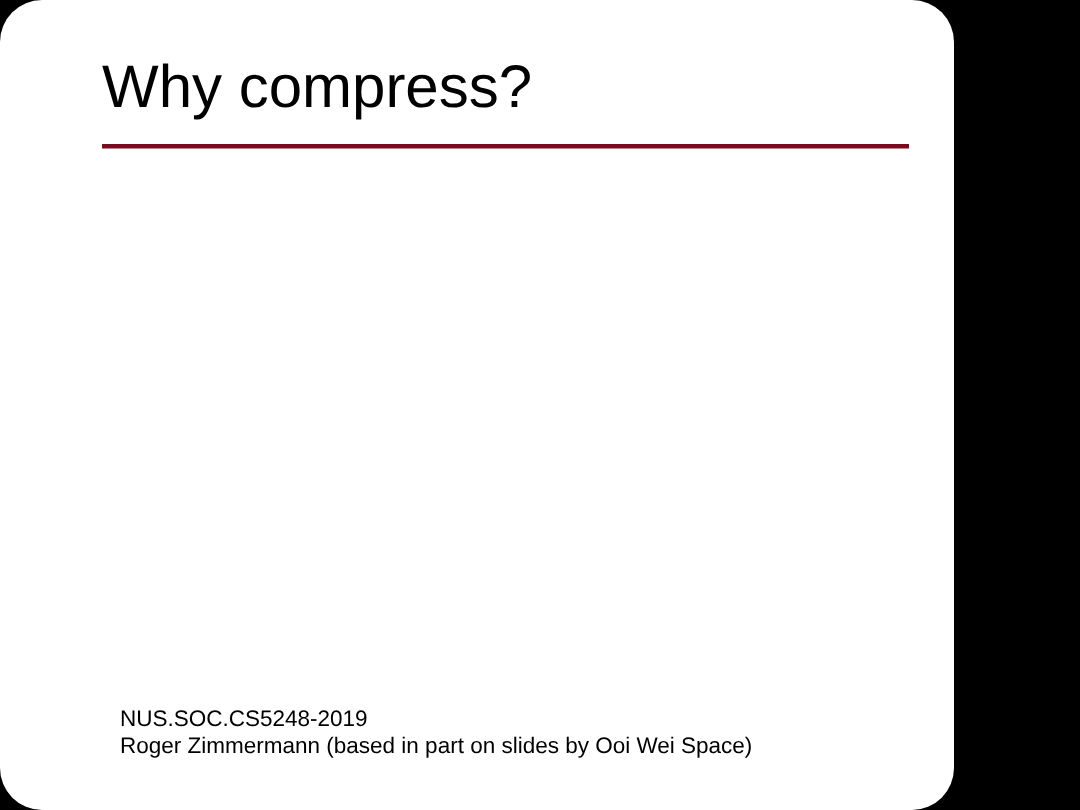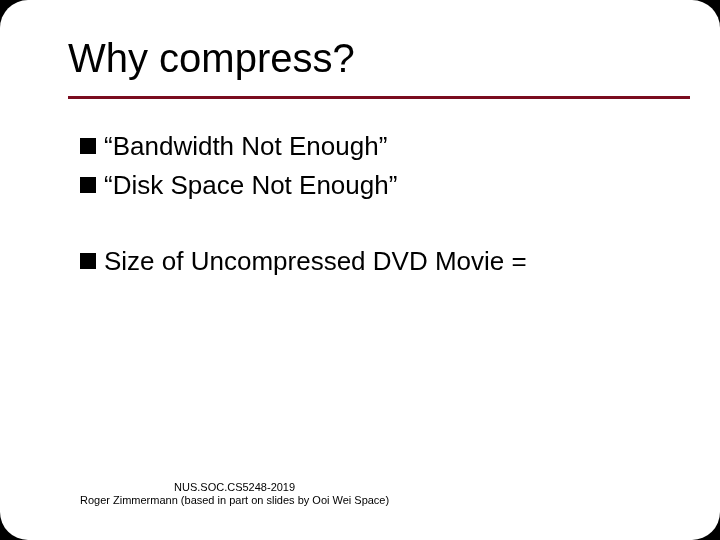--- a/index.html
+++ b/index.html
@@ -7,21 +7,21 @@
     padding: 0;
     width: 720px;
     height: 540px;
     background: #000;
     font-family: Verdana, Geneva, sans-serif;
   }
   .slide {
     position: absolute;
     top: 0;
     left: 0;
-    width: 720px;
+    width: 636px;
     height: 540px;
     background: #fff;
     border-radius: 28px;
     box-sizing: border-box;
     overflow: hidden;
   }
   .title {
     position: absolute;
     left: 68px;
     top: 36px;
@@ -62,55 +62,36 @@
   }
   .bullet-text {
     font-size: 26px;
     color: #000;
     line-height: 1.25;
   }
   .footer {
     position: absolute;
     left: 80px;
     bottom: 32px;
-    font-size: 11px;
+    font-size: 15px;
     color: #000;
     line-height: 1.25;
-    text-align: center;
   }
   .footer div {
     white-space: nowrap;
   }
 </style>
 </head>
 <body>
 
 <div class="slide">
 
   <div class="title">Why compress?</div>
 
   <div class="rule"></div>
 
-  <div class="content">
-
-    <div class="bullet-row">
-      <div class="sq"></div>
-      <div class="bullet-text">“Bandwidth Not Enough”</div>
-    </div>
-
-    <div class="bullet-row">
-      <div class="sq"></div>
-      <div class="bullet-text">“Disk Space Not Enough”</div>
-    </div>
-
-    <div class="bullet-row gap-top">
-      <div class="sq"></div>
-      <div class="bullet-text">Size of Uncompressed DVD Movie =</div>
-    </div>
-
-  </div>
 
   <div class="footer">
     <div>NUS.SOC.CS5248-2019</div>
     <div>Roger Zimmermann (based in part on slides by Ooi Wei Space)</div>
   </div>
 
 </div>
 
 </body></html>

